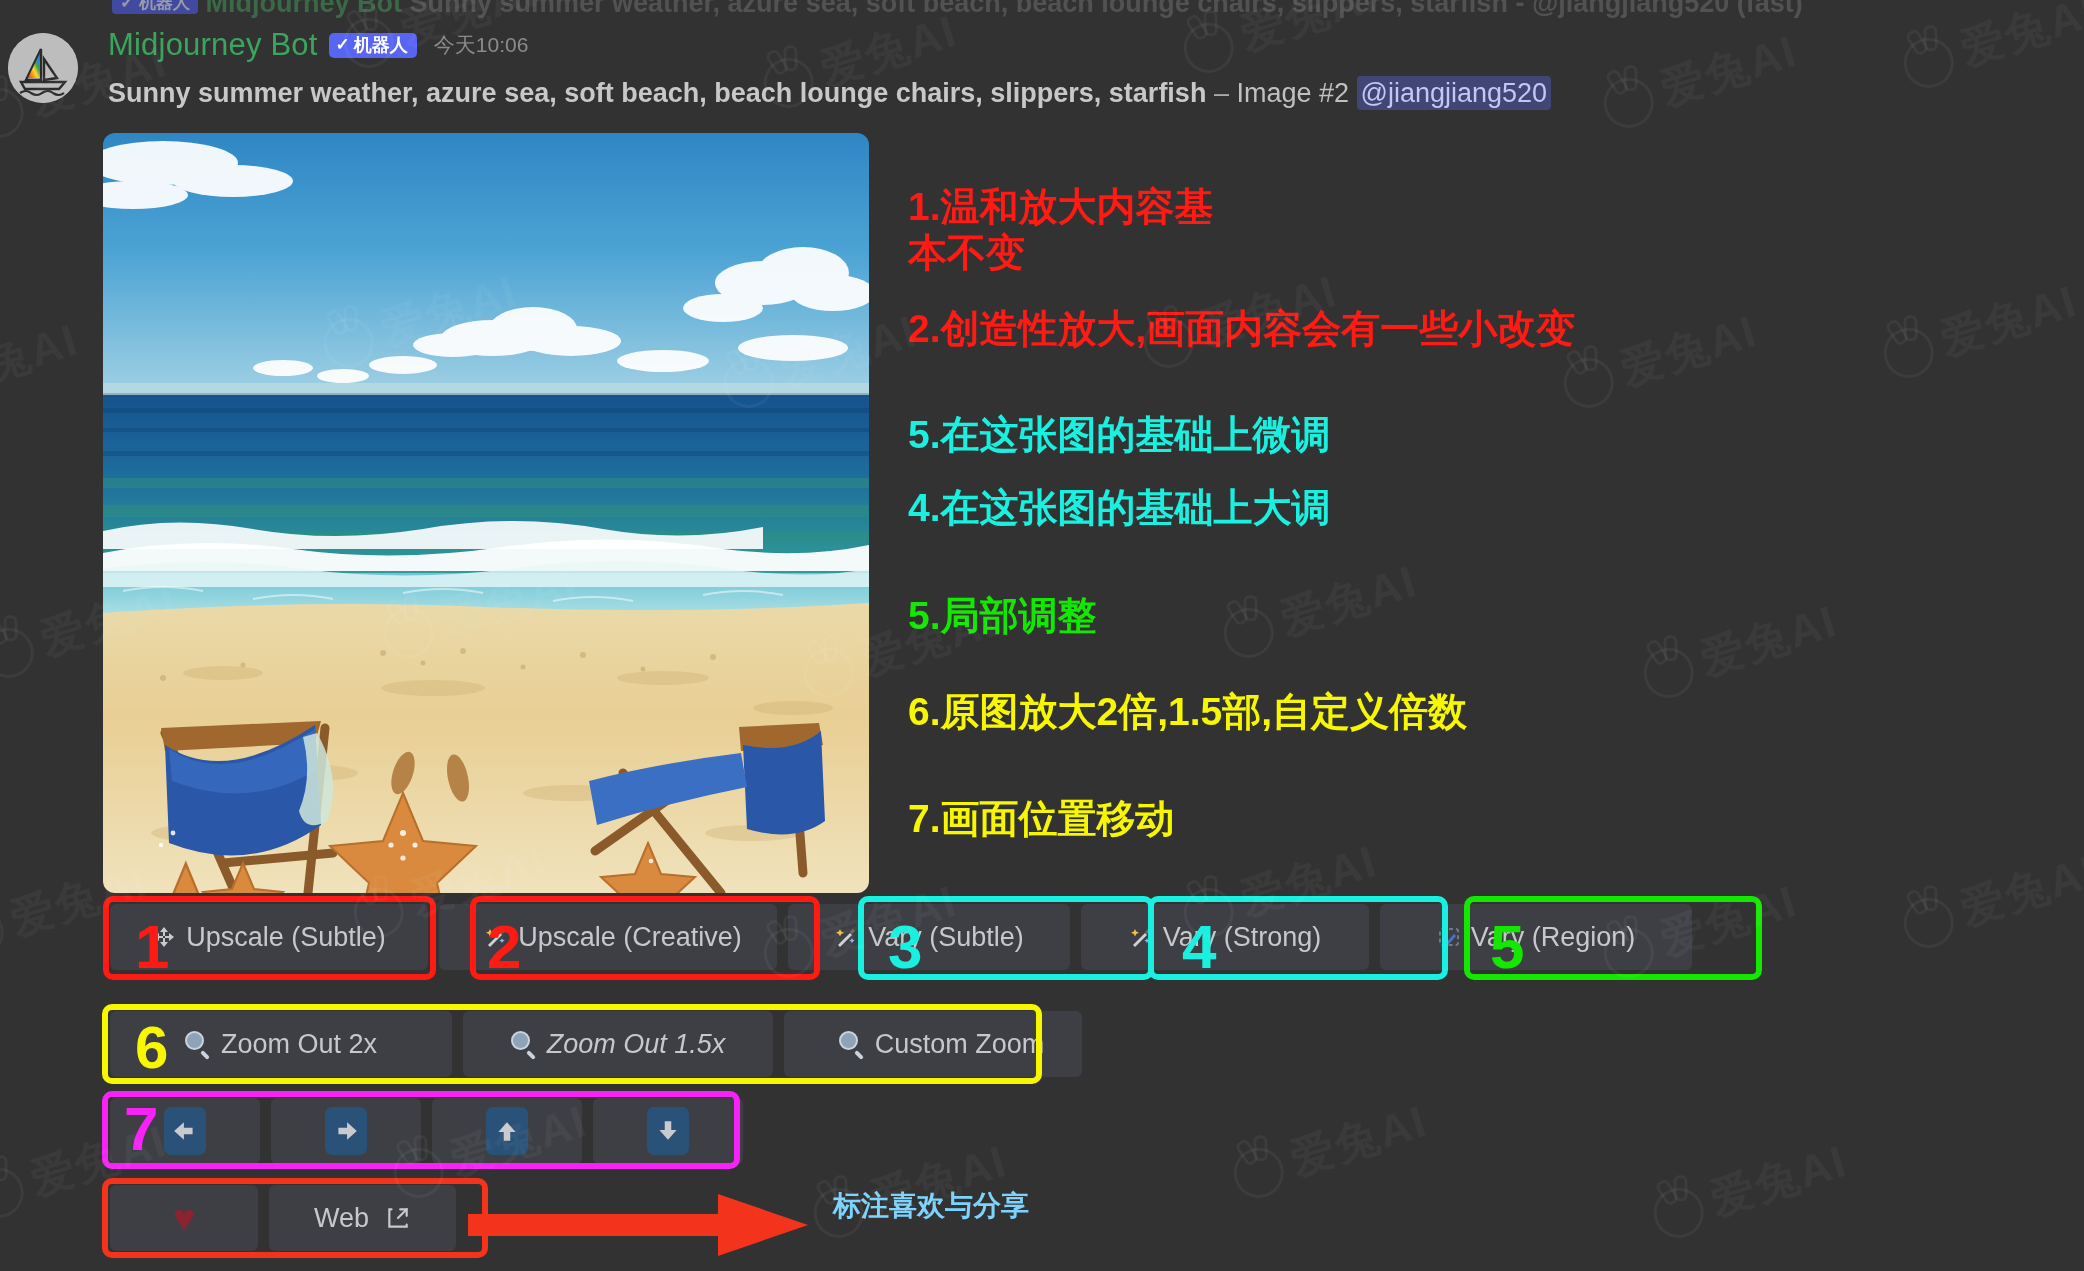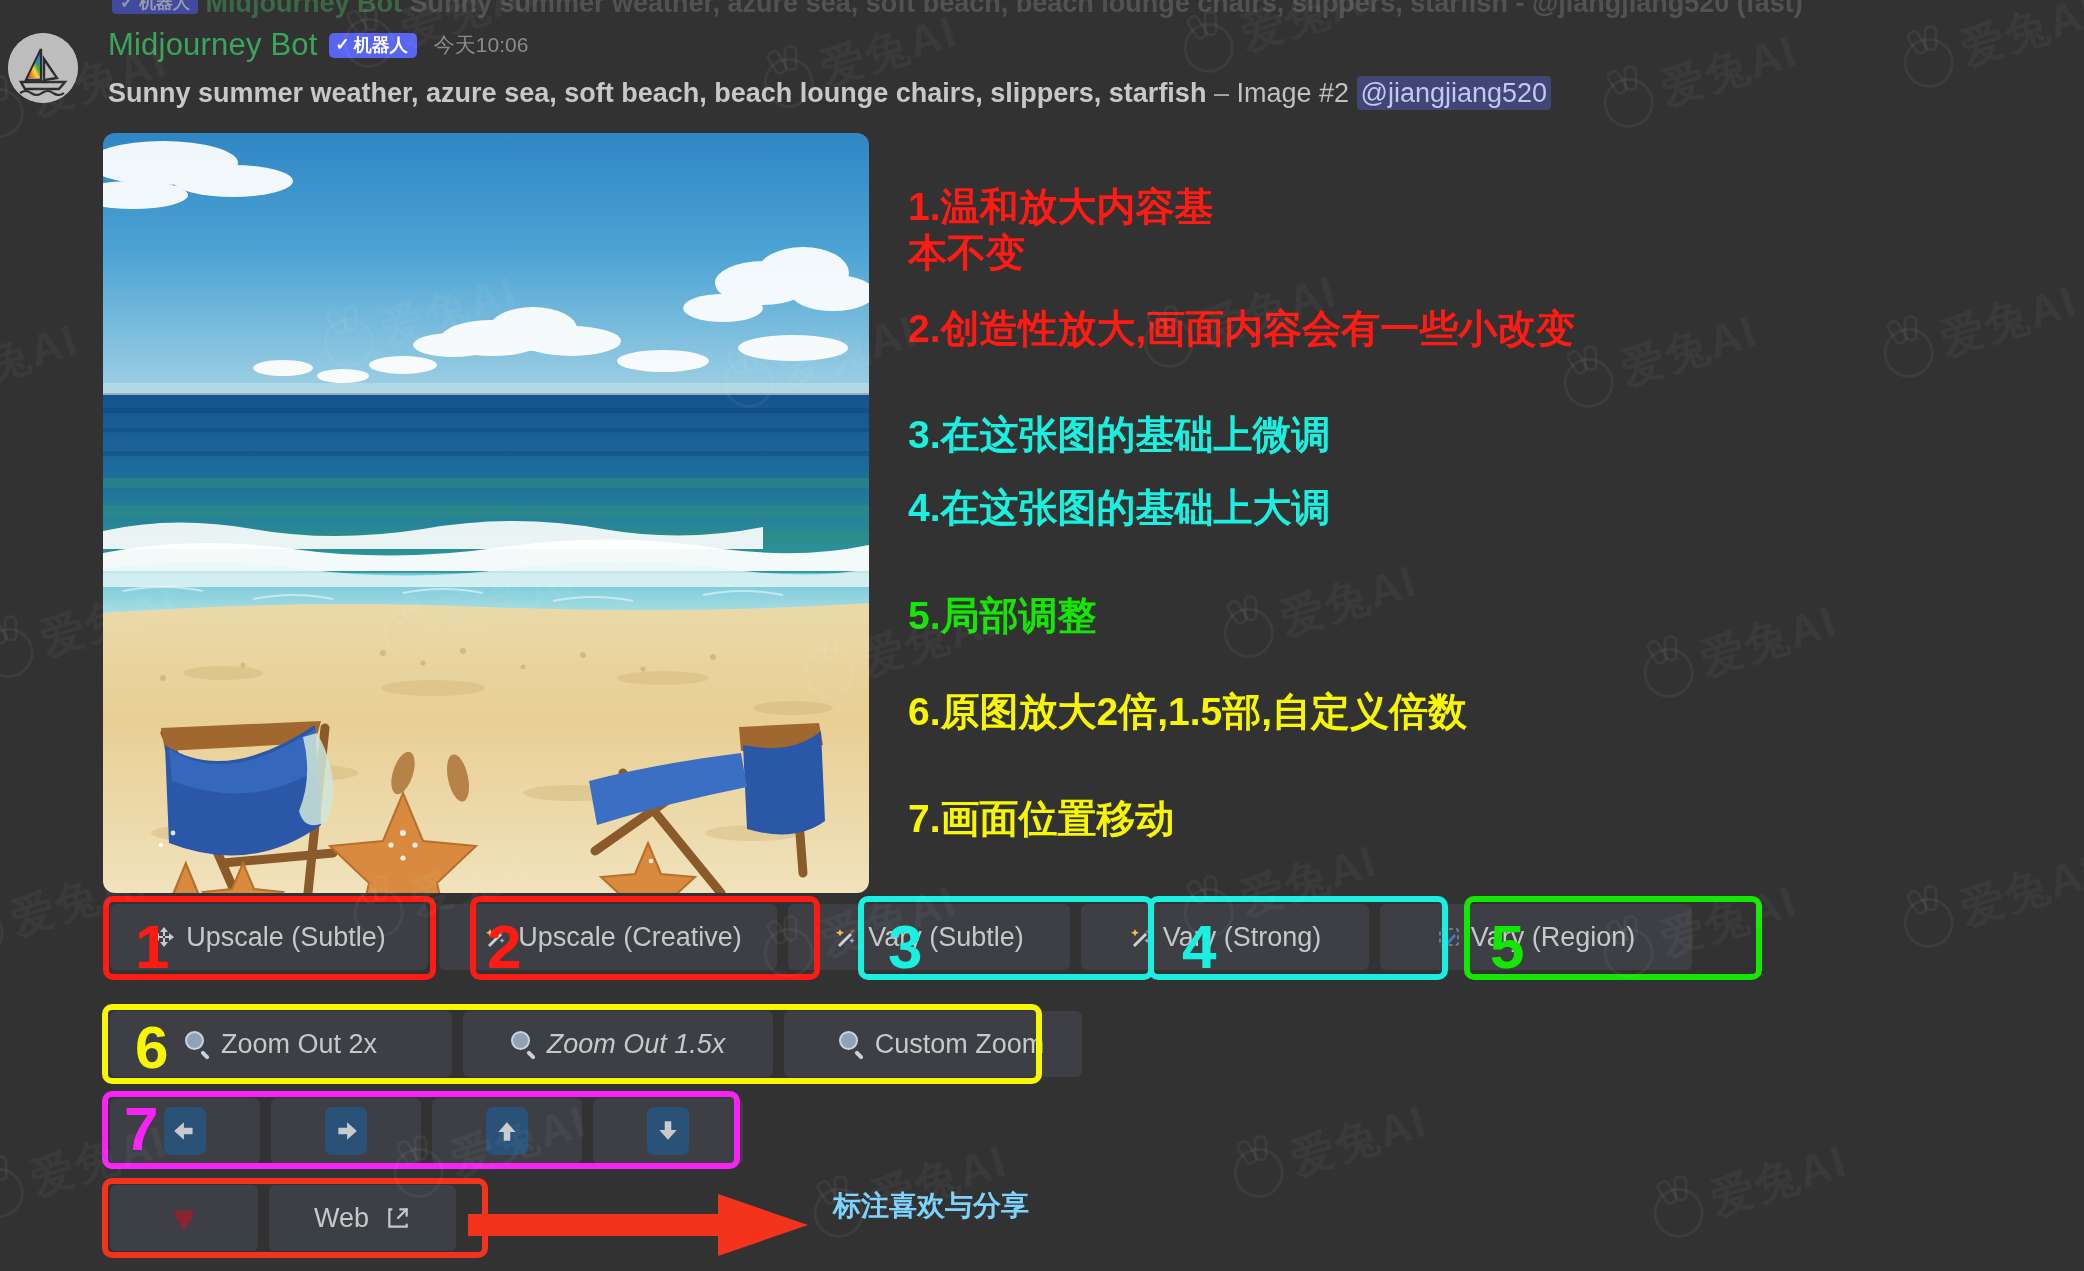--- a/index.html
+++ b/index.html
@@ -272,21 +272,21 @@
           <circle cx="70" cy="700" r="2.4"></circle>
           <circle cx="58" cy="712" r="2.2"></circle>
         <circle cx="548" cy="728" r="2.3"></circle>
       </g>
     </svg>
   </div>
 
   <div class="anno" style="left:908px; top:184px; font-size:39px; color:#ff1a13;">1.温和放大内容基
 本不变</div>
   <div class="anno" style="left:908px; top:306px; font-size:39px; color:#ff1a13;">2.创造性放大,画面内容会有一些小改变</div>
-  <div class="anno" style="left:908px; top:412px; font-size:39px; color:#19f0e0;">3.在这张图的基础上微调</div>
+  <div class="anno" style="left:908px; top:412px; font-size:39px; color:#19f0e0;">5.在这张图的基础上微调</div>
   <div class="anno" style="left:908px; top:485px; font-size:39px; color:#19f0e0;">4.在这张图的基础上大调</div>
   <div class="anno" style="left:908px; top:593px; font-size:39px; color:#14e800;">5.局部调整</div>
   <div class="anno" style="left:908px; top:689px; font-size:39px; color:#f7f700;">6.原图放大2倍,1.5部,自定义倍数</div>
   <div class="anno" style="left:908px; top:796px; font-size:39px; color:#f7f700;">7.画面位置移动</div>
   <div class="anno" style="left:833px; top:1189px; font-size:28px; color:#7dd3fc;">标注喜欢与分享</div>
 
   <div class="btn-row" style="left:110px; top:904px;text-align:right;">
     <div class="dbtn" style="width:318px;">
       <span class="ic">
         <svg width="24" height="24" viewBox="0 0 24 24" fill="#c9cace">

